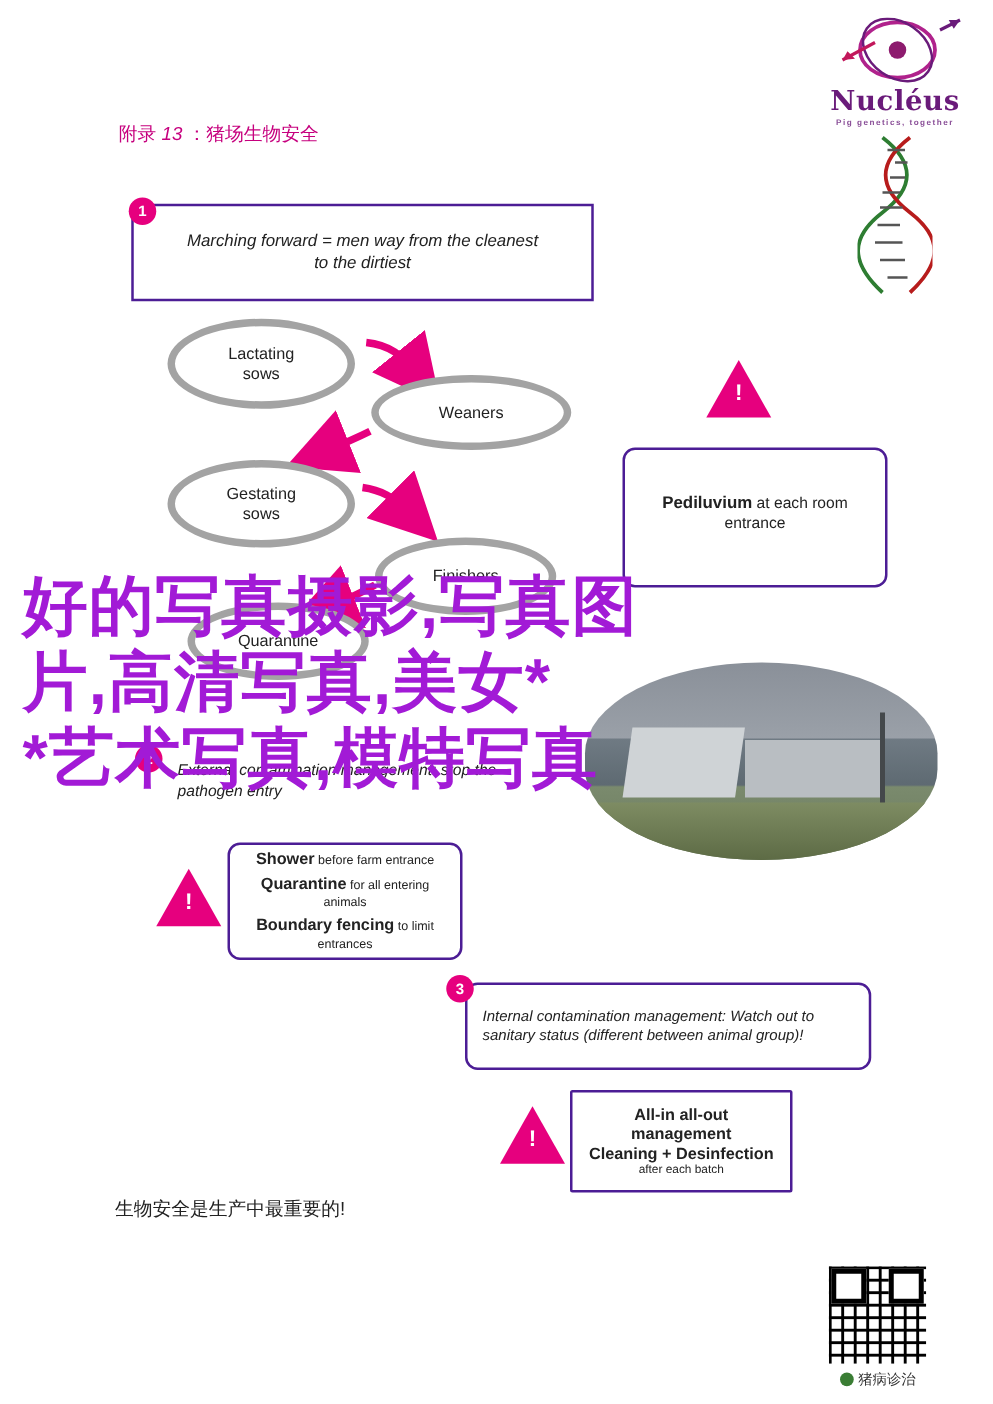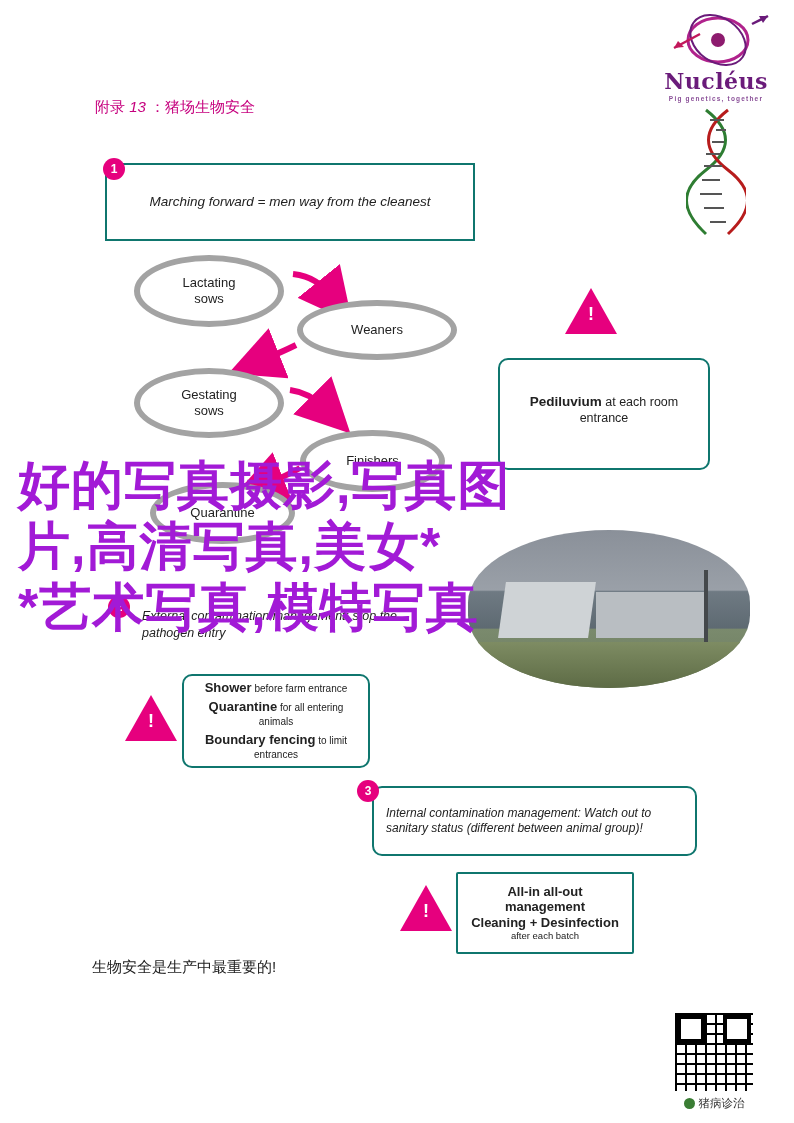--- a/index.html
+++ b/index.html
@@ -59,21 +59,21 @@
     top: 98px;
     font-size: 15px;
     color: #c6007e;
     font-family: "Liberation Sans", sans-serif;
   }
   .doc-title .num { font-style: italic; }
 
   
   .box {
     position: absolute;
-    border: 2px solid #0f766e;
+    border: 2px solid #4c1d95;
     background: #fff;
     box-sizing: border-box;
     padding: 8px 10px;
     text-align: center;
     line-height: 1.25;
   }
   .box.rounded { border-radius: 9px; }
 
   .badge {
     position: absolute;
@@ -201,21 +201,21 @@
   #footer-note {
     position: absolute;
     left: 92px; top: 958px;
     font-size: 15px;
     color: #222;
   }
 
   
   .qr-wrap {
     position: absolute;
-    right: 20px; bottom: 12px;
+    right: 32px; bottom: 12px;
     width: 120px;
     text-align: center;
   }
   .qr {
     width: 78px; height: 78px;
     margin: 0 auto 4px auto;
     background:
       linear-gradient(90deg,#000 2px, transparent 2px) 0 0/10px 10px,
       linear-gradient(#000 2px, transparent 2px) 0 0/10px 10px,
       #fff;
@@ -345,20 +345,21 @@
   <path d="M293,274 C312,276 322,285 330,295" stroke="#e6007e" stroke-width="6" fill="none" marker-end="url(#ah)"></path>
   <path d="M296,345 C282,352 272,356 262,360" stroke="#e6007e" stroke-width="6" fill="none" marker-end="url(#ah)"></path>
   <path d="M290,390 C305,392 315,398 325,408" stroke="#e6007e" stroke-width="6" fill="none" marker-end="url(#ah)"></path>
   <path d="M300,468 C286,476 276,480 266,484" stroke="#e6007e" stroke-width="6" fill="none" marker-end="url(#ah)"></path>
 </svg>
 
 <div class="badge" style="left:103px; top:158px;">1</div>
 <div class="box" id="box1">
   <div>
     <div>Marching forward = men way from the cleanest</div>
+    <div>to the dirtiest</div>
   </div>
 </div>
 
 <div class="ellipse" id="e-lact">
   <div>
     <div>Lactating</div>
     <div>sows</div>
   </div>
 </div>
 <div class="ellipse" id="e-wean">

